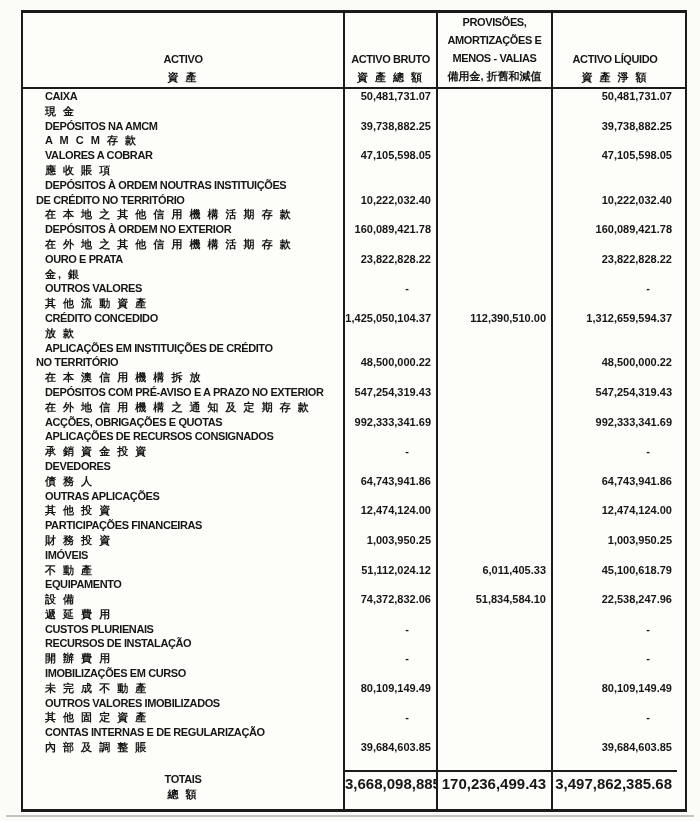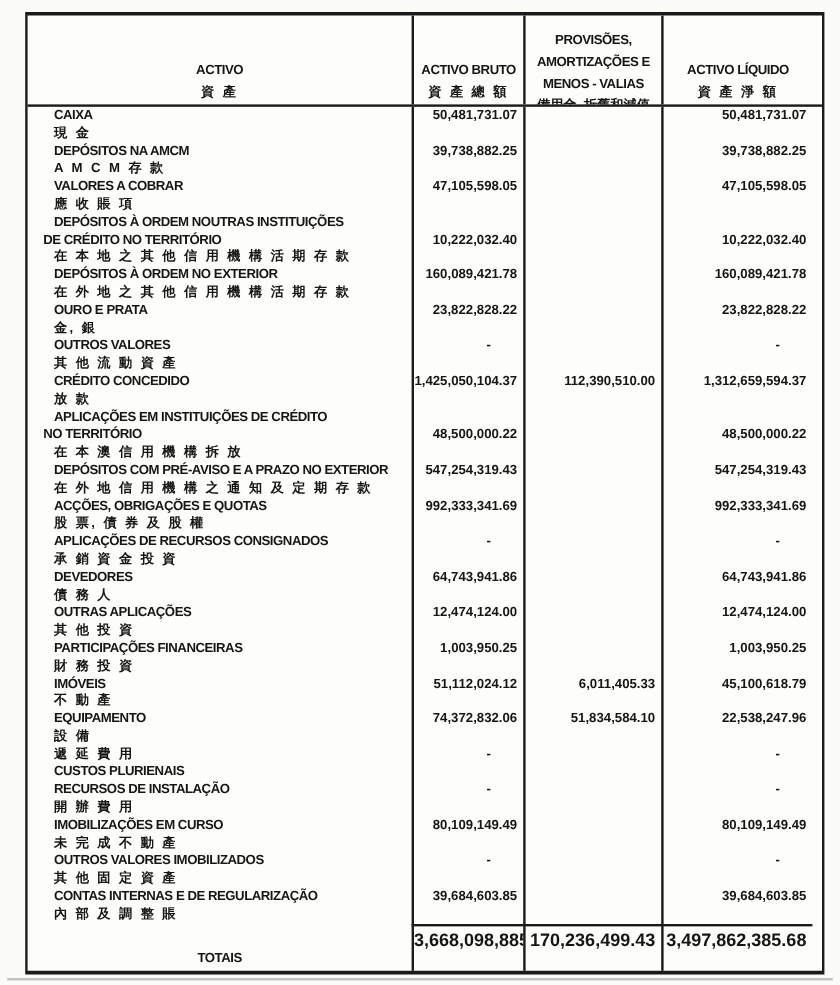--- a/index.html
+++ b/index.html
@@ -19,37 +19,37 @@
     border:2px solid #1b1b1b;border-top-width:3px;border-bottom-width:3px;
     display:flex;flex-direction:column;
   }
   
   .c1w{width:320px;} .c2w{width:93px;} .c3w{width:115px;} .c4w{width:126px;}
   .bordered{border-left:2px solid #1b1b1b;}
   
   .thead{display:flex;height:74px;border-bottom:2px solid #1b1b1b;flex:0 0 auto;}
   .th{box-sizing:border-box;display:flex;flex-direction:column;justify-content:flex-end;align-items:center;padding-bottom:1px;overflow:hidden;}
   .th .hl{height:18px;line-height:18px;font-size:11px;white-space:nowrap;}
-  .th-prov{justify-content:flex-start;padding-top:12px;}
+  .th-prov{justify-content:flex-start;padding-top:0;}
   
   .tbody{display:flex;flex:1 1 auto;overflow:hidden;}
   .tcol{box-sizing:border-box;display:flex;flex-direction:column;overflow:hidden;}
   .bl{flex:0 0 14.8px;height:14.8px;line-height:14.6px;font-size:11px;white-space:nowrap;}
   .c1t{padding-left:22px;}
   .pt{letter-spacing:-0.4px;}
   .ind{padding-left:13px;}
   .zh{letter-spacing:2px;}
   .zh-tight{letter-spacing:0;font-size:10.5px;}
   .num{text-align:right;padding-right:5px;letter-spacing:0;}
   .num.dash{padding-right:27px;}
   
   .tfoot{display:flex;height:39px;flex:0 0 auto;}
   .tf{box-sizing:border-box;overflow:hidden;}
   .tf-label{display:flex;flex-direction:column;align-items:center;padding-top:2px;}
-  .tf-label .fl{height:15px;line-height:15px;font-size:11px;white-space:nowrap;margin-top:20px;}
+  .tf-label .fl{height:15px;line-height:15px;font-size:11px;white-space:nowrap;}
   .tf.vals{border-top:2px solid #1b1b1b;text-align:right;padding:3px 5px 0 0;font-size:15px;white-space:nowrap;}
   
   .scan-smudge{position:absolute;left:6px;top:815px;width:688px;height:2px;
     background:rgba(110,110,110,.4);filter:blur(.6px);}
 </style>
 </head>
 <body>
 
 <div class="sheet">
   <div class="bal-table">
@@ -93,21 +93,20 @@
           <div class="bl c1t pt">OUTROS VALORES</div>
           <div class="bl c1t zh">其 他 流 動 資 產</div>
           <div class="bl c1t pt">CRÉDITO CONCEDIDO</div>
           <div class="bl c1t zh">放 款</div>
           <div class="bl c1t pt">APLICAÇÕES EM INSTITUIÇÕES DE CRÉDITO</div>
           <div class="bl c1t pt ind">NO TERRITÓRIO</div>
           <div class="bl c1t zh">在 本 澳 信 用 機 構 拆 放</div>
           <div class="bl c1t pt">DEPÓSITOS COM PRÉ-AVISO E A PRAZO NO EXTERIOR</div>
           <div class="bl c1t zh">在 外 地 信 用 機 構 之 通 知 及 定 期 存 款</div>
           <div class="bl c1t pt">ACÇÕES, OBRIGAÇÕES E QUOTAS</div>
-          <div class="bl c1t zh">股 票, 債 券 及 股 權</div>
           <div class="bl c1t pt">APLICAÇÕES DE RECURSOS CONSIGNADOS</div>
           <div class="bl c1t zh">承 銷 資 金 投 資</div>
           <div class="bl c1t pt">DEVEDORES</div>
           <div class="bl c1t zh">債 務 人</div>
           <div class="bl c1t pt">OUTRAS APLICAÇÕES</div>
           <div class="bl c1t zh">其 他 投 資</div>
           <div class="bl c1t pt">PARTICIPAÇÕES FINANCEIRAS</div>
           <div class="bl c1t zh">財 務 投 資</div>
           <div class="bl c1t pt">IMÓVEIS</div>
           <div class="bl c1t zh">不 動 產</div>

